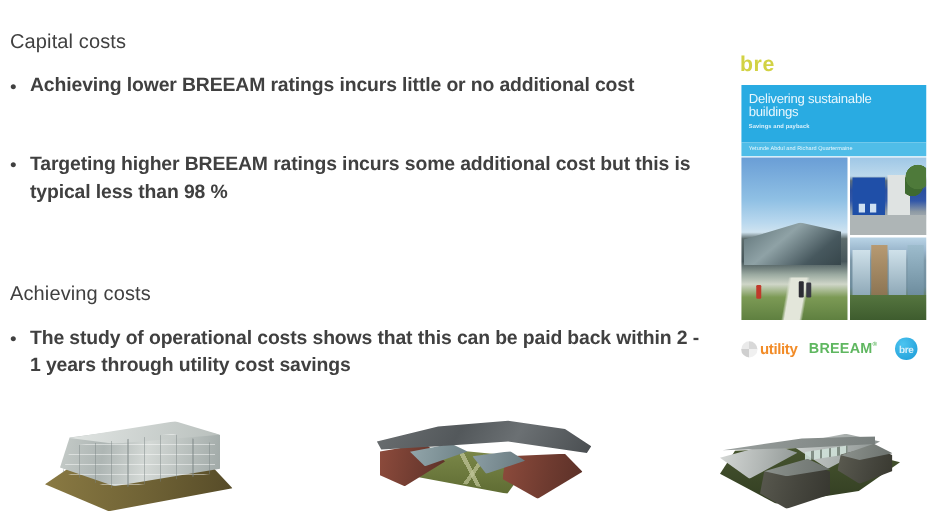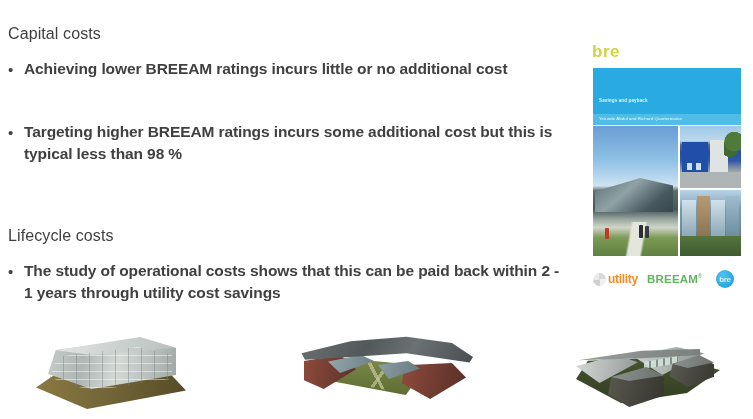--- a/index.html
+++ b/index.html
@@ -212,34 +212,35 @@
     <div class="bullet-row" id="bullet-1">
       <span class="bullet-dot">•</span>
       <span class="bullet-text">Achieving lower BREEAM ratings incurs little or no additional cost</span>
     </div>
 
     <div class="bullet-row" id="bullet-2">
       <span class="bullet-dot">•</span>
       <span class="bullet-text">Targeting higher BREEAM ratings incurs some additional cost but this is typical less than 98 %</span>
     </div>
 
-    <div class="section-head" id="head-lifecycle">Lifecycle costs</div>
+    <div class="section-head" id="head-lifecycle">Achieving costs</div>
 
     <div class="bullet-row" id="bullet-3">
       <span class="bullet-dot">•</span>
       <span class="bullet-text">The study of  operational costs shows that this can be paid back within 2 - 1 years through utility cost savings</span>
     </div>
   </div>
 
   <div class="cover-block">
 
     <div class="bre-wordmark">bre</div>
 
     <div class="cover">
       <div class="cover-band"></div>
+      <div class="cover-title">Delivering sustainable buildings</div>
       <div class="cover-sub">Savings and payback</div>
       <div class="cover-authorband"></div>
       <div class="cover-author">Yetunde Abdul and Richard Quartermaine</div>
 
       <div class="collage">
         <div class="ph ph-main">
           <div class="ph-main-glass"></div>
           <div class="ph-main-path"></div>
           <div class="ph-main-fig1"></div>
           <div class="ph-main-fig2"></div>

